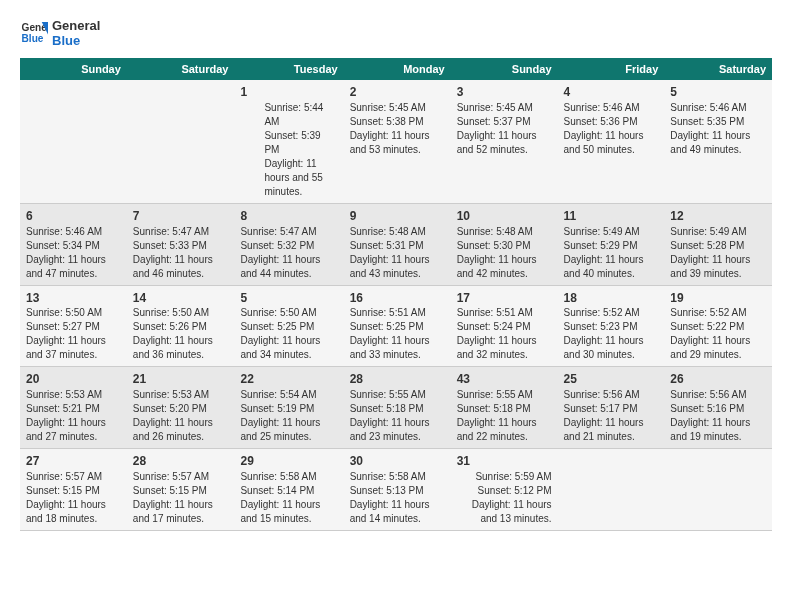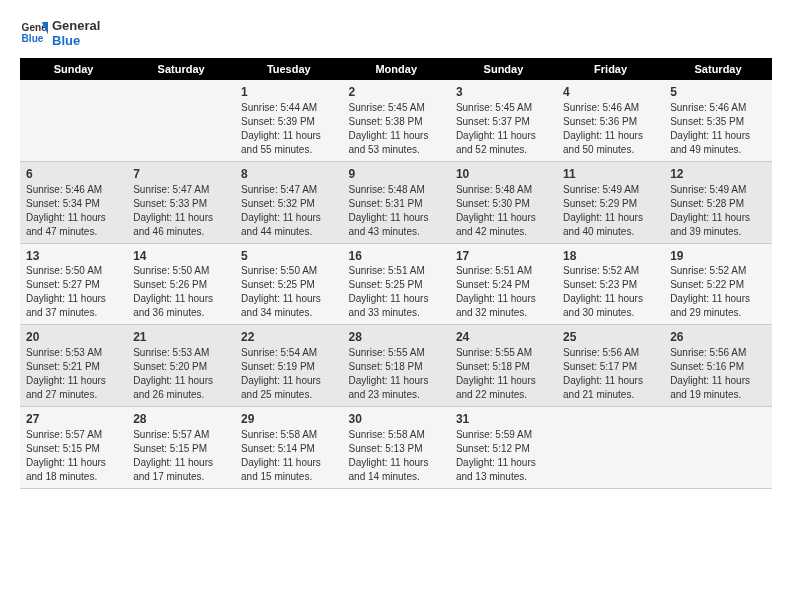--- a/index.html
+++ b/index.html
@@ -43,23 +43,23 @@
     .location {
       font-size: 16px;
       color: #555;
     }
     table {
       width: 100%;
       border-collapse: collapse;
       font-size: 10.5px;
     }
     thead tr th {
-      background: #000000;
+      background: #0f766e;
       color: #fff;
-      text-align: center;
+      text-align: right;
       padding: 5px 6px;
       font-size: 11px;
       font-weight: bold;
     }
     tbody tr {
       border-bottom: 1px solid #ccc;
     }
     tbody tr:nth-child(odd) {
       background: #f5f5f5;
     }
@@ -116,21 +116,21 @@
           <th>Friday</th>
           <th>Saturday</th>
         </tr>
     </thead>
     <tbody id="calendar-body">
     <tr>
           <td></td>
           <td></td>
           <td>
             <span class="day-num">1</span>
-            <div class="day-info" style="white-space: pre-line;">Sunrise: 5:44 AM
+            <div class="day-info" style="white-space: pre-line; margin-left: 24px;">Sunrise: 5:44 AM
 Sunset: 5:39 PM
 Daylight: 11 hours and 55 minutes.</div>
           </td>
           <td>
             <span class="day-num">2</span>
             <div class="day-info" style="white-space: pre-line;">Sunrise: 5:45 AM
 Sunset: 5:38 PM
 Daylight: 11 hours and 53 minutes.</div>
           </td>
           <td>
@@ -259,21 +259,21 @@
 Sunset: 5:19 PM
 Daylight: 11 hours and 25 minutes.</div>
           </td>
           <td>
             <span class="day-num">28</span>
             <div class="day-info" style="white-space: pre-line;">Sunrise: 5:55 AM
 Sunset: 5:18 PM
 Daylight: 11 hours and 23 minutes.</div>
           </td>
           <td>
-            <span class="day-num">24</span>
+            <span class="day-num">43</span>
             <div class="day-info" style="white-space: pre-line;">Sunrise: 5:55 AM
 Sunset: 5:18 PM
 Daylight: 11 hours and 22 minutes.</div>
           </td>
           <td>
             <span class="day-num">25</span>
             <div class="day-info" style="white-space: pre-line;">Sunrise: 5:56 AM
 Sunset: 5:17 PM
 Daylight: 11 hours and 21 minutes.</div>
           </td>
@@ -304,21 +304,21 @@
 Daylight: 11 hours and 15 minutes.</div>
           </td>
           <td>
             <span class="day-num">30</span>
             <div class="day-info" style="white-space: pre-line;">Sunrise: 5:58 AM
 Sunset: 5:13 PM
 Daylight: 11 hours and 14 minutes.</div>
           </td>
           <td>
             <span class="day-num">31</span>
-            <div class="day-info" style="white-space: pre-line;">Sunrise: 5:59 AM
+            <div class="day-info" style="white-space: pre-line; text-align: right;">Sunrise: 5:59 AM
 Sunset: 5:12 PM
 Daylight: 11 hours and 13 minutes.</div>
           </td>
           <td></td>
           <td></td>
         </tr>
       </tbody>
   </table>
 </div>
 

